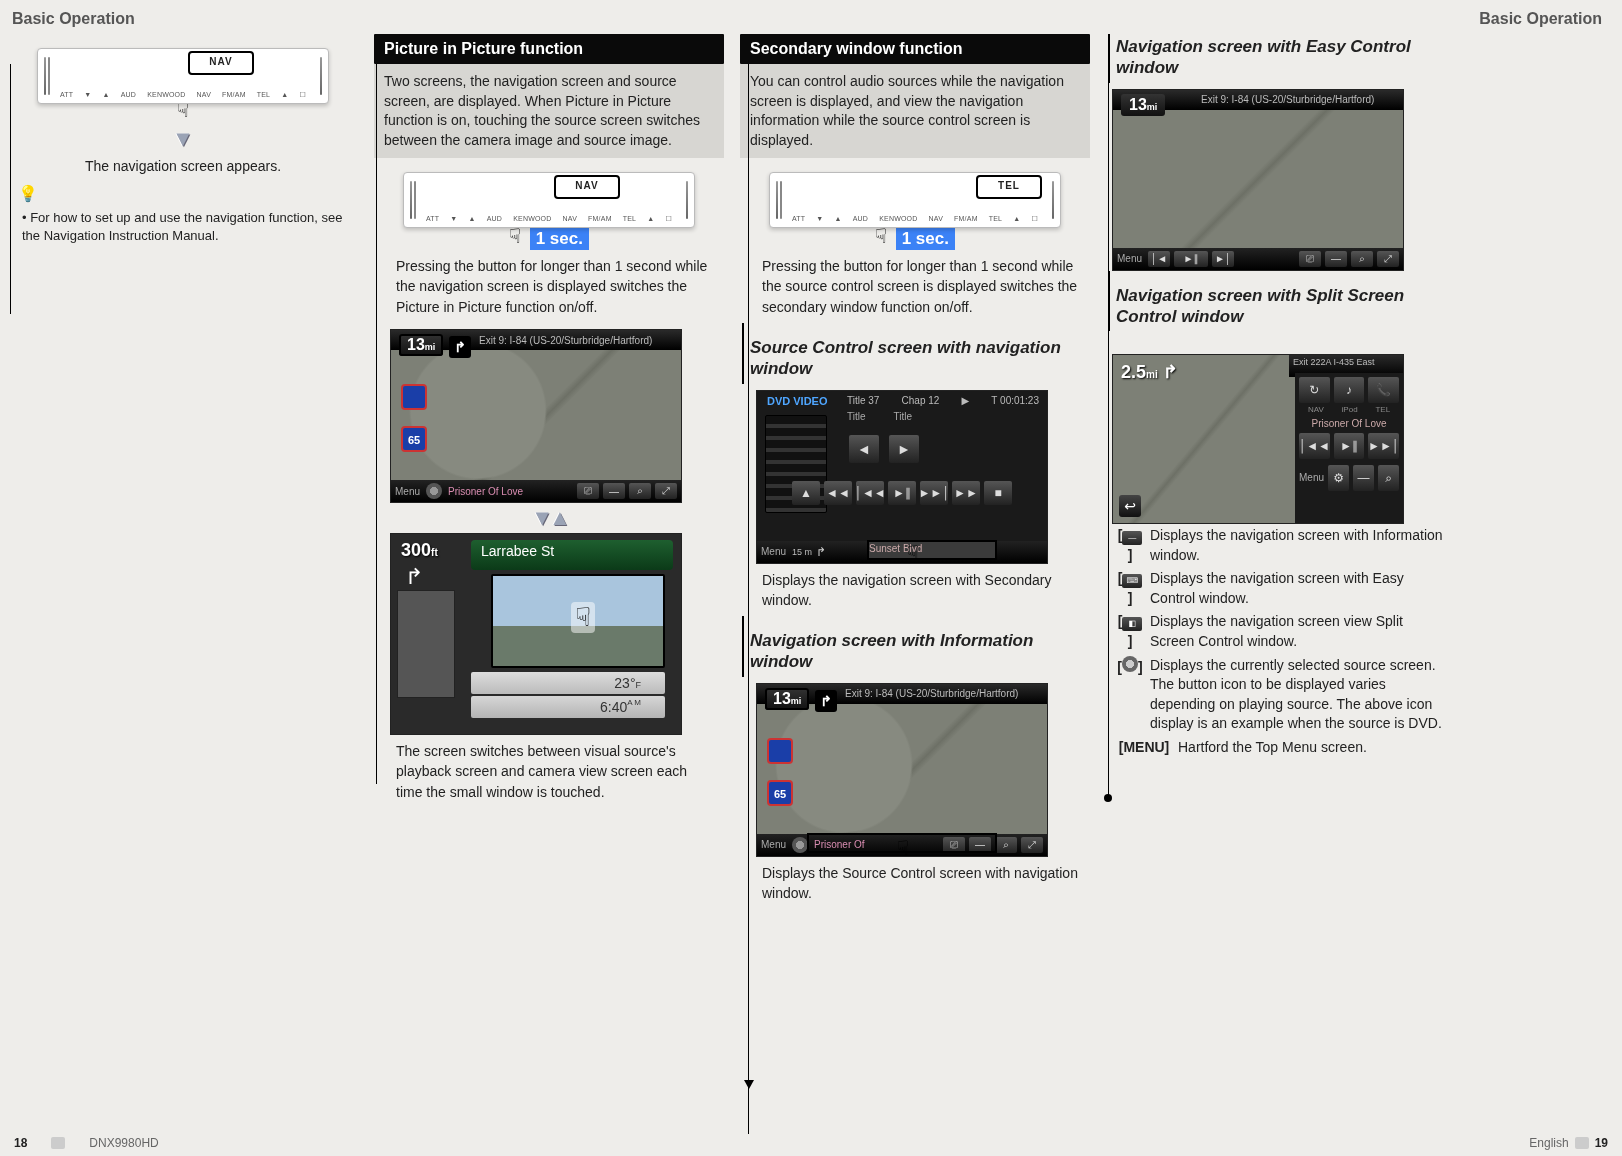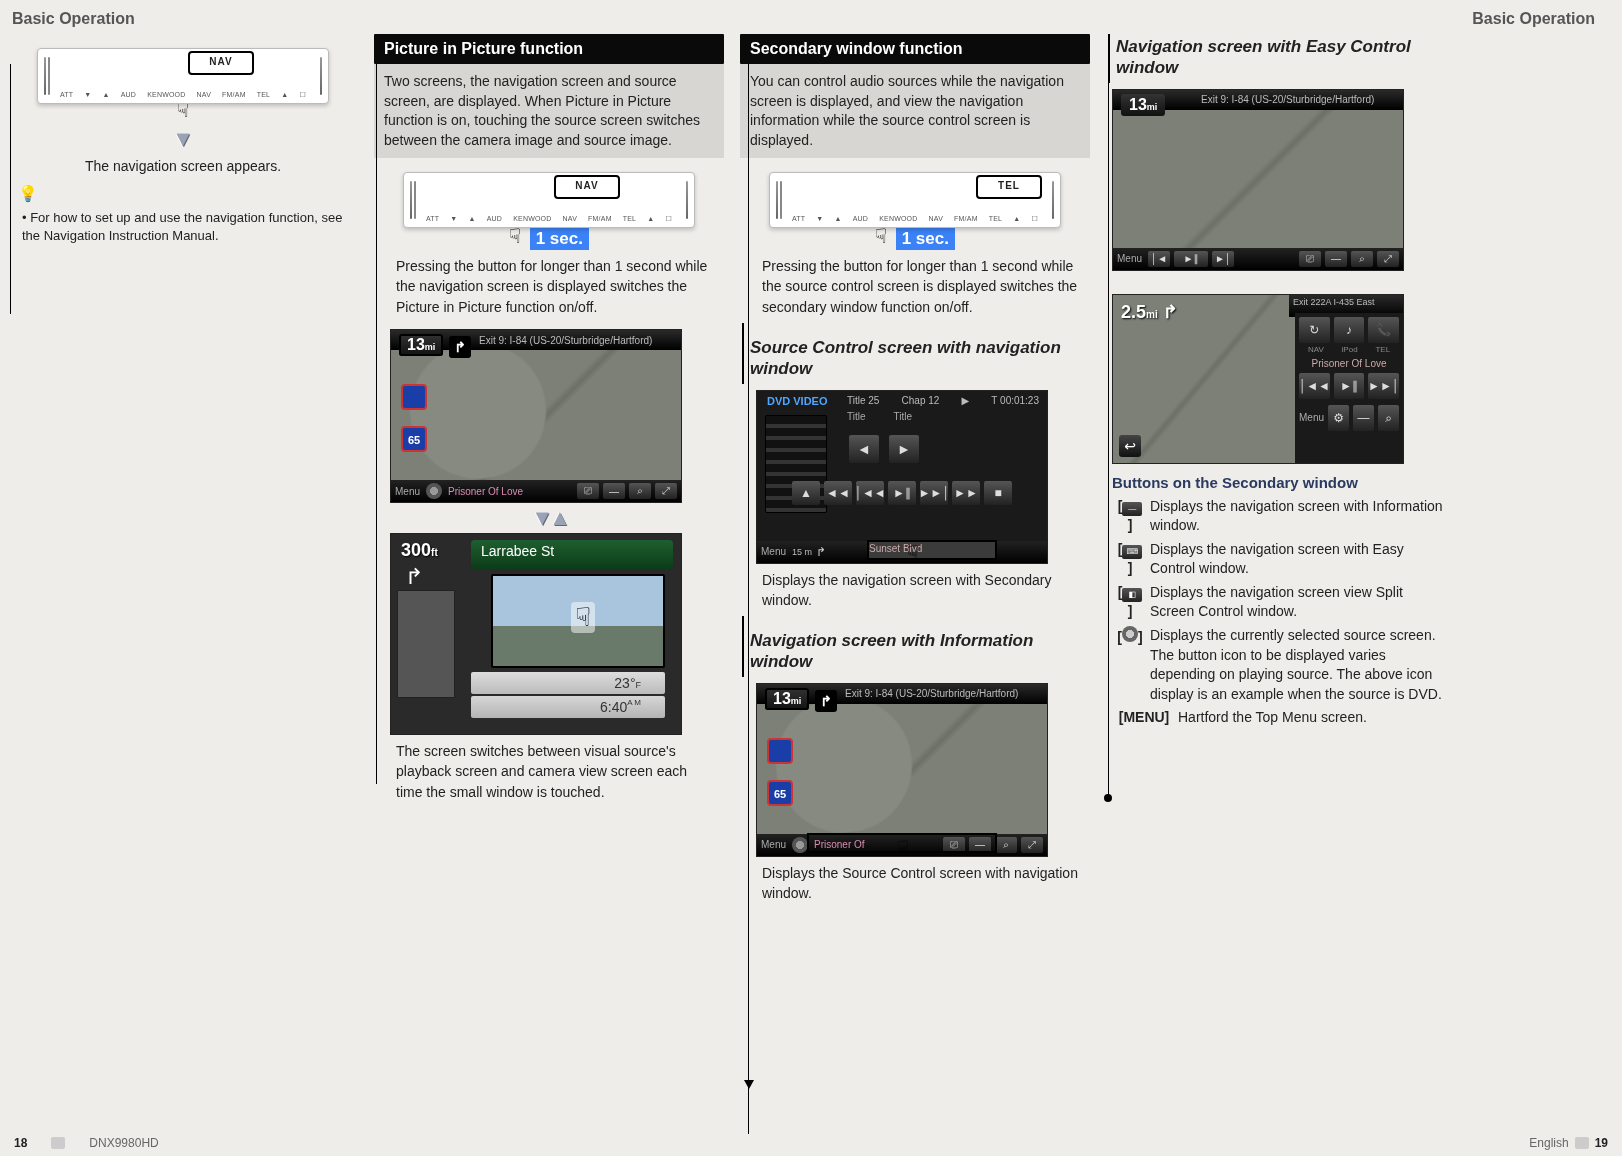--- a/index.html
+++ b/index.html
@@ -7,21 +7,21 @@
     padding: 0;
     font-family: Arial, Helvetica, sans-serif;
     background: #eeedea;
     color: #222;
     width: 1622px;
   }
   .page {
     width: 1622px;
     height: 1156px;
     position: relative;
-    padding: 10px 23px 0 8px;
+    padding: 10px 16px 0 8px;
     box-sizing: border-box;
   }
   .topbar {
     display: flex;
     justify-content: space-between;
     padding: 0 4px;
     font-weight: bold;
     color: #555;
     font-size: 16px;
   }
@@ -469,21 +469,21 @@
       <div class="center" style="margin-top:-4px">
         <span class="pointer-hand" style="display:inline">☟</span>
         <span class="onesec">1 sec.</span>
       </div>
       <div class="bodytext">Pressing the button for longer than 1 second while the source control screen is displayed switches the secondary window function on/off.</div>
 
       <div class="subhead">Source Control screen with navigation window</div>
       <div class="dvdshot">
         <div class="title">DVD VIDEO</div>
         <div class="info">
-          <span>Title  25</span>
+          <span>Title  37</span>
           <span>Chap  12</span>
           <span>▶</span>
           <span>T 00:01:23</span>
         </div>
         <div style="position:absolute;top:20px;left:90px;right:8px;display:flex;gap:28px;font-size:10px;color:#aaa">
           <span>Title</span>
           <span>Title</span>
         </div>
         <div class="film"></div>
         <div class="bigbtns">
@@ -557,20 +557,21 @@
           <span class="mini-btn" style="width:34px">►∥</span>
           <span class="mini-btn">►│</span>
           <span style="flex:1"></span>
           <span class="mini-btn">⎚</span>
           <span class="mini-btn">—</span>
           <span class="mini-btn">⌕</span>
           <span class="mini-btn">⤢</span>
         </div>
       </div>
 
+      <div class="subhead">Navigation screen with Split Screen Control window</div>
       <div class="splitshot">
         <div class="lmap"></div>
         <div class="tl"><span>2.5</span><span style="font-size:10px">mi</span> ↱</div>
         <div class="ex">Exit 222A  I-435 East</div>
         <div class="rpanel">
           <div class="rrow">
             <span class="mini-btn">↻</span>
             <span class="mini-btn">♪</span>
             <span class="mini-btn">📞</span>
           </div>
@@ -588,21 +589,20 @@
           <div class="rrow" style="margin-top:6px">
             <span style="color:#aaa;font-size:10px;line-height:26px">Menu</span>
             <span class="mini-btn">⚙</span>
             <span class="mini-btn">—</span>
             <span class="mini-btn">⌕</span>
           </div>
         </div>
         <div class="arrowbl">↩</div>
       </div>
 
-      <div class="subheadbold">Buttons on the Secondary window</div>
 
       <div class="btrow">
         <div class="ic"><span class="brackets">[</span><span class="box">—</span><span class="brackets">]</span></div>
         <div class="tx">Displays the navigation screen with Information window.</div>
       </div>
       <div class="btrow">
         <div class="ic"><span class="brackets">[</span><span class="box">⌨</span><span class="brackets">]</span></div>
         <div class="tx">Displays the navigation screen with Easy Control window.</div>
       </div>
       <div class="btrow">

